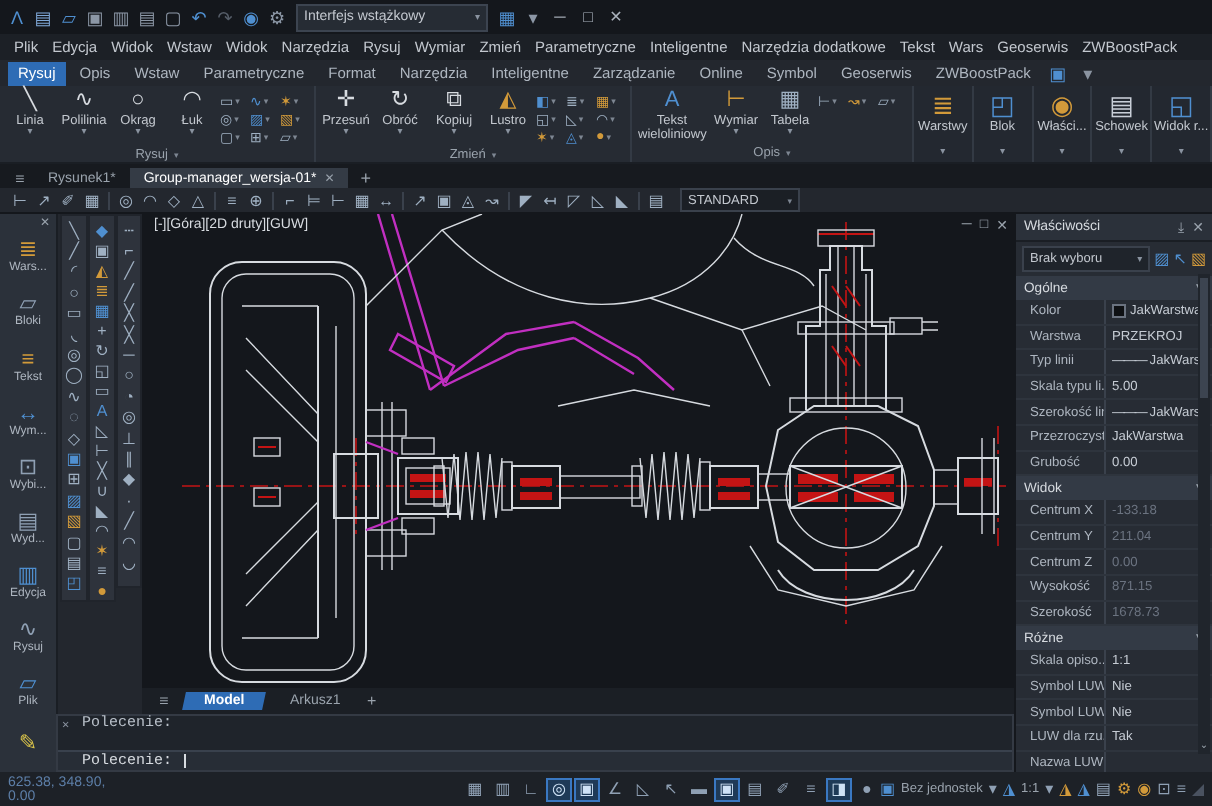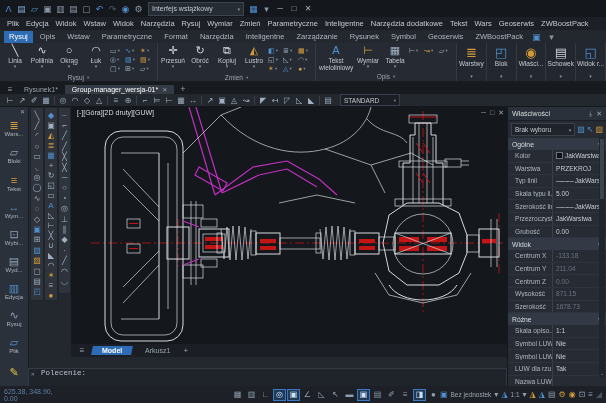--- a/index.html
+++ b/index.html
@@ -75,21 +75,21 @@
   .cl{stroke-dasharray:9 3 2 3;stroke-width:0.8;}
   .cm{stroke:var(--cm);fill:none;stroke-width:1.2;}
   
   #layoutbar{left:71px;top:344px;width:436px;height:13px;background:#1b1f25;display:flex;align-items:center;padding-left:4px;box-sizing:border-box;gap:3px;}
   .lmenu{font-size:8px;color:#9aa3ad;width:14px;text-align:center;}
   .ltab{font-size:7px;color:#9aa3ad;padding:1px 10px;transform:skewX(-12deg);}
   .ltab span{display:inline-block;transform:skewX(12deg);}
   .ltab.active{background:#2e6cb5;color:#fff;font-weight:bold;}
   .lplus{font-size:8px;color:#9aa3ad;}
   
-  #command{left:28px;top:368px;width:479px;height:29px;background:#1f242b;border:1px solid #343a44;box-sizing:border-box;font-family:"Liberation Mono",monospace;}
+  #command{left:28px;top:357px;width:479px;height:29px;background:#1f242b;border:1px solid #343a44;box-sizing:border-box;font-family:"Liberation Mono",monospace;}
   #cmd-close{position:absolute;left:2px;top:1px;font-size:6px;color:#8a93a0;}
   .cmdline{font-size:7.5px;line-height:9px;color:#b9c0c9;padding-left:12px;white-space:pre;}
   #cmd-input{position:absolute;left:0;bottom:0;width:100%;height:10px;background:#272d36;border-top:1px solid #39414d;
       font-size:7.5px;line-height:10px;color:#d7dbe0;padding-left:12px;box-sizing:border-box;white-space:pre;}
   .caret{display:inline-block;width:1px;height:7px;background:#d7dbe0;vertical-align:middle;margin-left:1px;}
   
   #statusbar{left:0;top:386px;width:606px;height:17px;background:#1d2127;display:flex;align-items:center;padding:0 4px;box-sizing:border-box;}
   #coords{font-size:7px;color:#5d7fa8;width:110px;}
   #togglerow{display:flex;gap:1px;margin-left:175px;}
   .stg{width:13px;height:12px;display:flex;align-items:center;justify-content:center;font-size:8px;color:#8fa0b4;box-sizing:border-box;}
@@ -172,21 +172,21 @@
 
 <div id="ribbontabs" class="abs">
     <div class="rtab active">Rysuj</div>
     <div class="rtab">Opis</div>
     <div class="rtab">Wstaw</div>
     <div class="rtab">Parametryczne</div>
     <div class="rtab">Format</div>
     <div class="rtab">Narzędzia</div>
     <div class="rtab">Inteligentne</div>
     <div class="rtab">Zarządzanie</div>
-    <div class="rtab">Rysunek</div>
+    <div class="rtab">Online</div>
     <div class="rtab">Symbol</div>
     <div class="rtab">Geoserwis</div>
     <div class="rtab">ZWBoostPack</div>
     <div class="qicon" style="color: rgb(79, 143, 208);">▣</div>
     <div class="qicon" style="color: rgb(138, 147, 160);">▾</div>
   </div>
 
 <div id="ribbonbody" class="abs">
     <div class="rgroup">
       <div class="rbig-row">

